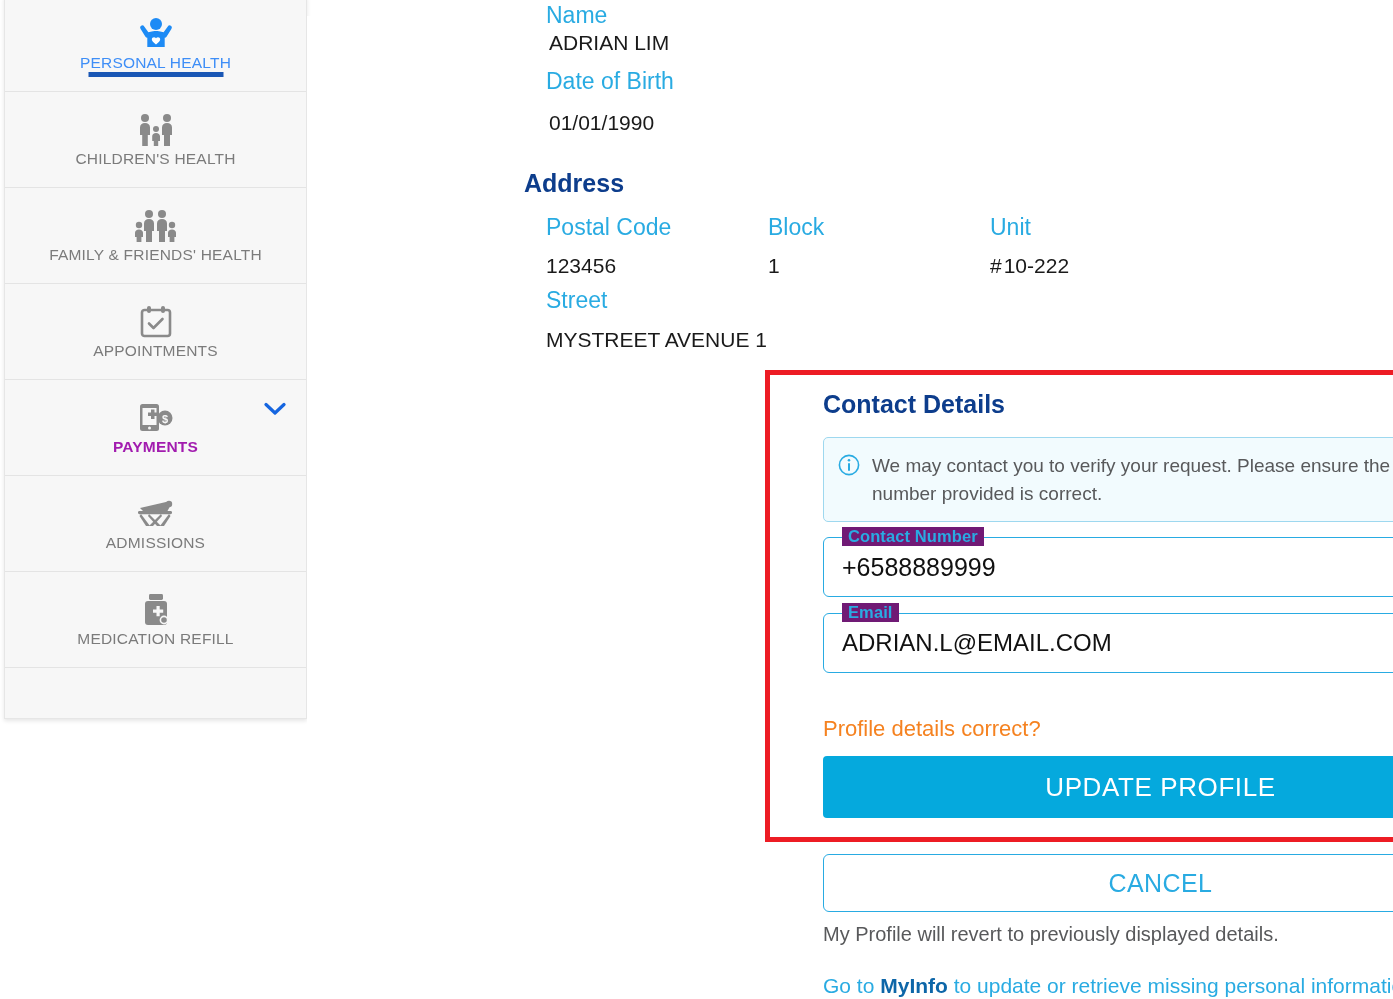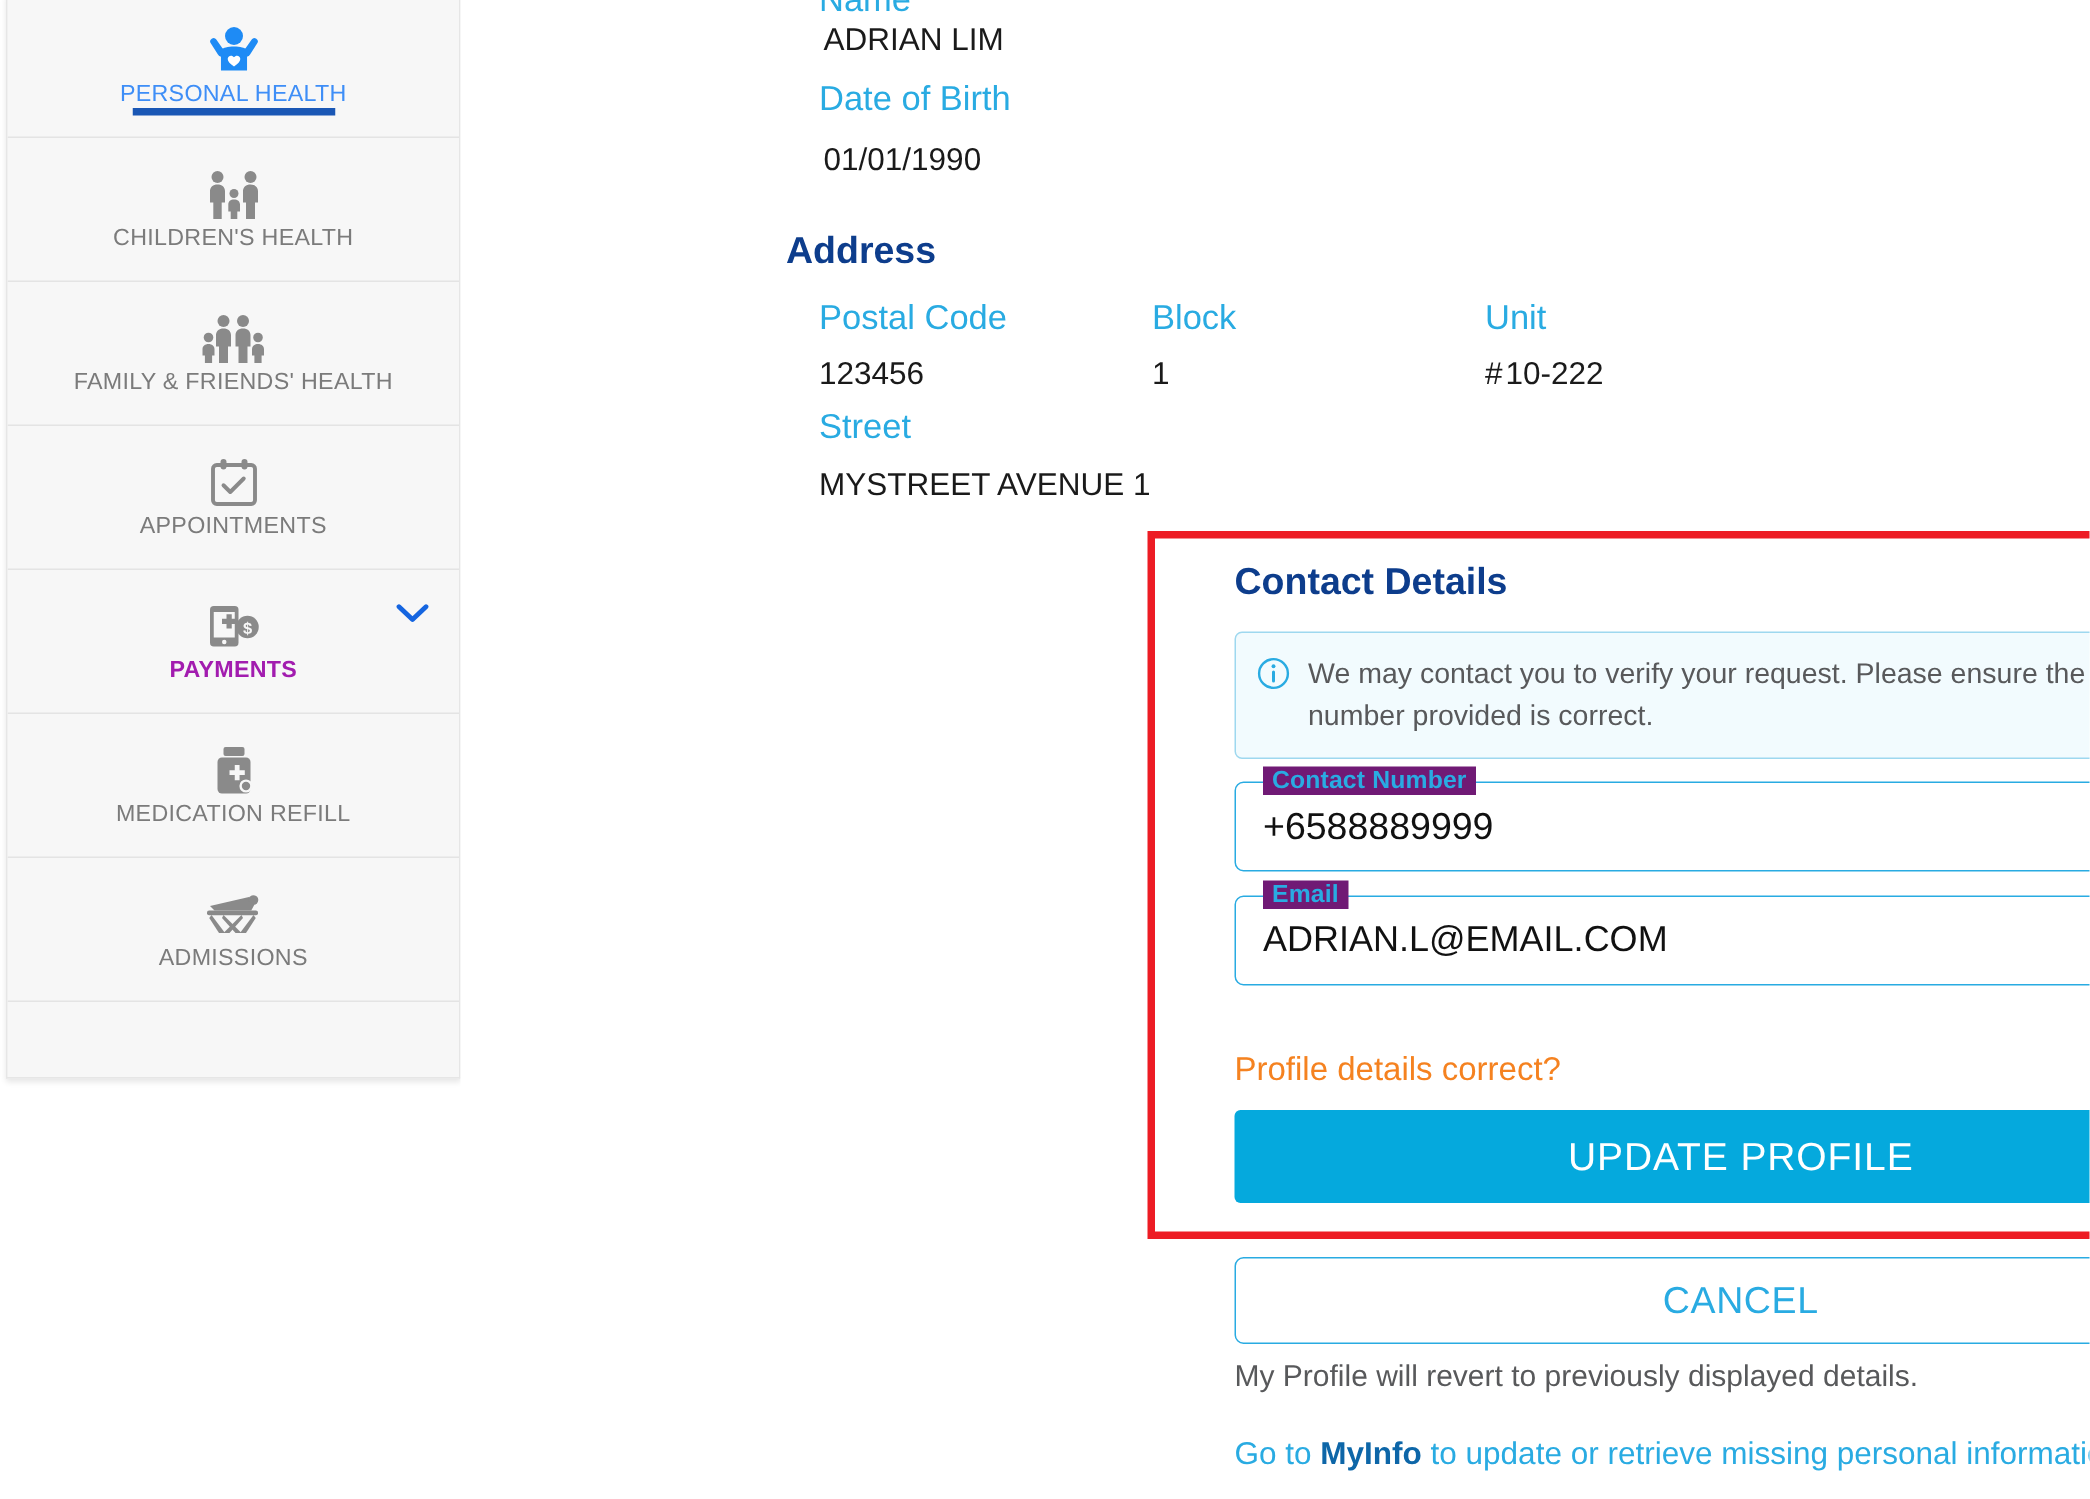--- a/index.html
+++ b/index.html
@@ -75,21 +75,21 @@
   }
   .nav-footer {
     height: 50px;
     background: #f7f7f7;
   }
 
   
   .content {
     position: absolute;
     left: 307px;
-    top: 0;
+    top: 16px;
     width: 1086px;
     height: 866px;
     background: #ffffff;
   }
   .inner {
     position: absolute;
     left: 209px;
     top: 0;
     width: 700px;
   }
@@ -333,45 +333,45 @@
       <span class="nav-label">PAYMENTS</span>
       <span class="chevron">
         <svg width="22" height="14" viewBox="0 0 22 14">
           <path d="M2 2.5L11 11 20 2.5" fill="none" stroke="#1565E0" stroke-width="3.2" stroke-linecap="round" stroke-linejoin="round"></path>
         </svg>
       </span>
     </div>
 
     <div class="nav-item">
       <span class="nav-icon">
-        <svg width="30" height="34" viewBox="0 0 30 34">
-          <rect x="8" y="1" width="14" height="6" rx="1.4" fill="#8a8a8a"></rect>
-          <rect x="4" y="8" width="22" height="24" rx="3" fill="#8a8a8a"></rect>
-          <path d="M12 16.5h3.5V13h3.2v3.5h3.5v3.2h-3.5v3.5h-3.2v-3.5H12z" fill="#f7f7f7"></path>
-          <circle cx="23" cy="27" r="3.6" fill="#8a8a8a" stroke="#f7f7f7" stroke-width="1.6"></circle>
-        </svg>
-      </span>
-      <span class="nav-label">MEDICATION REFILL</span>
-    </div>
-
-    <div class="nav-item">
-      <span class="nav-icon">
         <svg width="40" height="30" viewBox="0 0 40 30">
           <g fill="#8a8a8a">
             <path d="M4 9l26-6 5 2.5-3.5 6.5H7z"></path>
             <rect x="2" y="12" width="34" height="3.2" rx="1.4"></rect>
             <path d="M5 15l9 12h-4L3.5 17z"></path>
             <path d="M33 15l-9 12h4l6.5-10z"></path>
             <path d="M13 15l12 12h-4l-9-10z"></path>
             <path d="M25 15L13 27h4l9-10z"></path>
             <circle cx="33" cy="5" r="3.2"></circle>
           </g>
         </svg>
       </span>
       <span class="nav-label">ADMISSIONS</span>
+    </div>
+
+    <div class="nav-item">
+      <span class="nav-icon">
+        <svg width="30" height="34" viewBox="0 0 30 34">
+          <rect x="8" y="1" width="14" height="6" rx="1.4" fill="#8a8a8a"></rect>
+          <rect x="4" y="8" width="22" height="24" rx="3" fill="#8a8a8a"></rect>
+          <path d="M12 16.5h3.5V13h3.2v3.5h3.5v3.2h-3.5v3.5h-3.2v-3.5H12z" fill="#f7f7f7"></path>
+          <circle cx="23" cy="27" r="3.6" fill="#8a8a8a" stroke="#f7f7f7" stroke-width="1.6"></circle>
+        </svg>
+      </span>
+      <span class="nav-label">MEDICATION REFILL</span>
     </div>
 
     <div class="nav-footer"></div>
   </nav>
 
   <main class="content">
     <div class="inner">
 
       <div class="name-row">
         <div class="field-label">Name</div>

